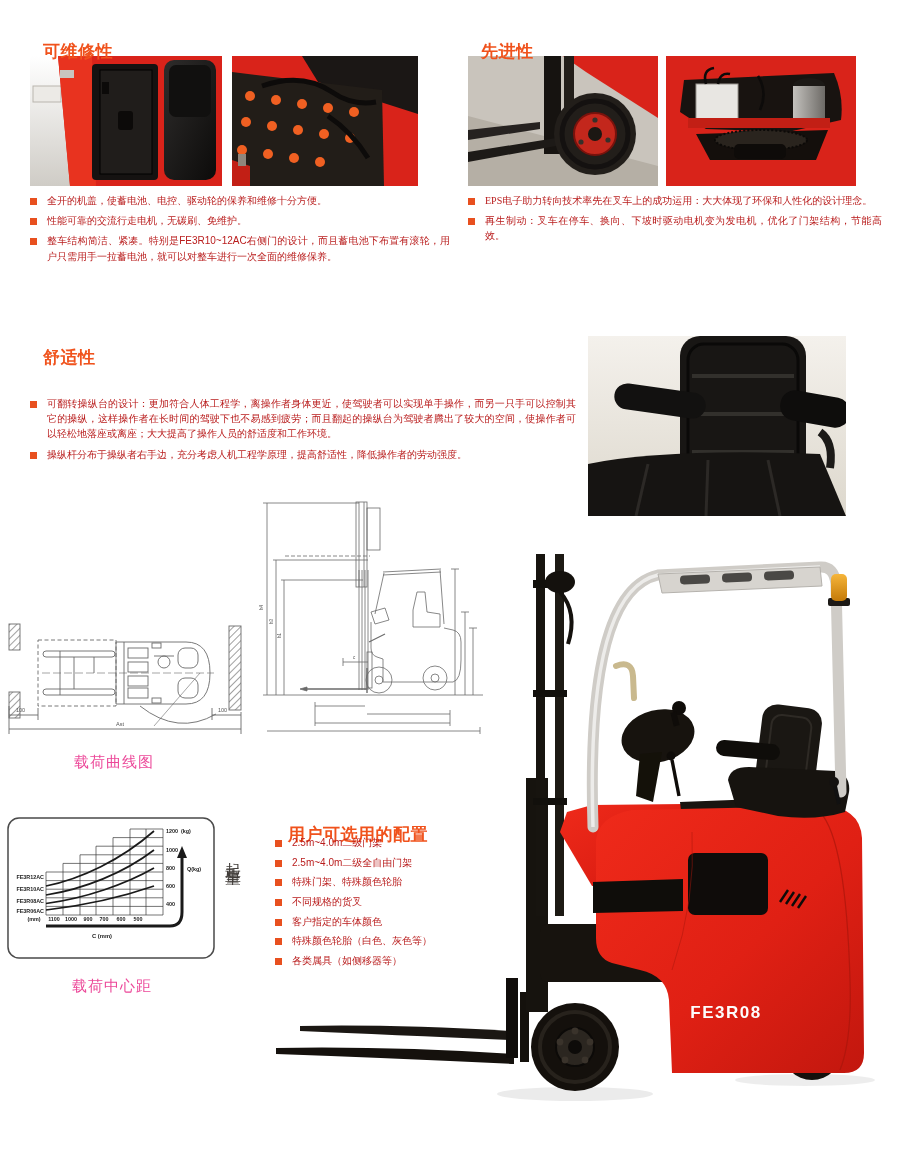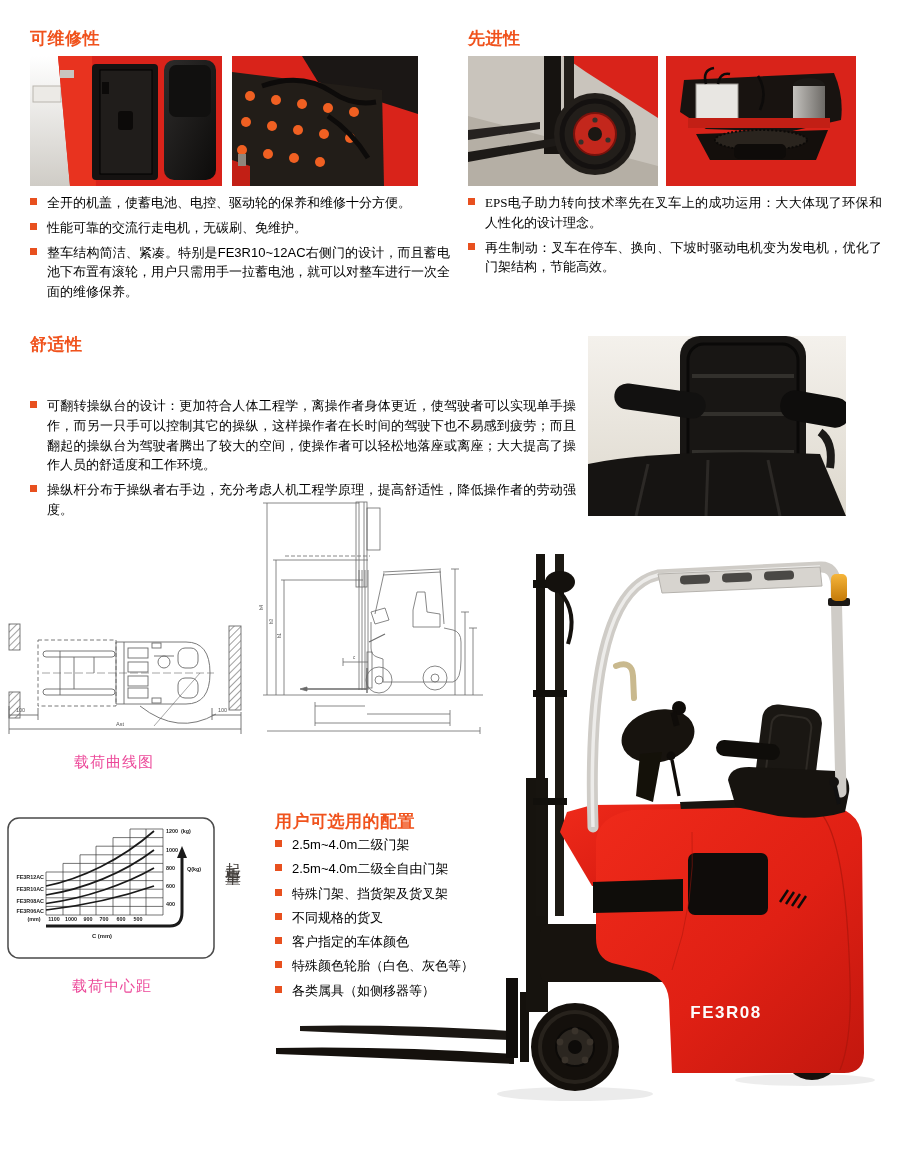--- a/index.html
+++ b/index.html
@@ -2,24 +2,24 @@
 <html><head>
 <meta charset="utf-8">
 <style>
   html,body{margin:0;padding:0;}
   body{
     width:900px;height:1169px;position:relative;background:#ffffff;
     font-family:"Liberation Sans","DejaVu Sans",sans-serif;color:#5a5550;
     overflow:hidden;
   }
   .abs{position:absolute;}
-  .sec-title{font-size:17px;font-weight:bold;color:#f0521c;margin:0;letter-spacing:.5px;z-index:2;}
+  .sec-title{font-size:17px;font-weight:bold;color:#f0521c;margin:13px;letter-spacing:.5px;z-index:2;}
   ul.blist{list-style:none;margin:0;padding:0;z-index:2;}
-  ul.blist li{position:relative;padding-left:17px;font-size:13px;line-height:1.52;
-    text-align:justify;margin-bottom:5px;color:#000000;}
+  ul.blist li{position:relative;padding-left:17px;font-size:10px;line-height:1.52;
+    text-align:justify;margin-bottom:5px;color:#b91c1c;}
   ul.blist li::before{content:"";position:absolute;left:0;top:5px;width:7px;height:7px;background:#e8501f;}
   ul.opts li{text-align:left;margin-bottom:4.5px;}
   .caption{font-size:15px;color:#ec4899;letter-spacing:1px;z-index:2;}
   .vlabel{writing-mode:vertical-rl;font-size:16px;letter-spacing:4px;color:#403c39;z-index:2;}
   svg{display:block;}
   .photo{z-index:1;}
   .lineart{z-index:1;}
   #forklift{z-index:0;pointer-events:none;}
   .z2{z-index:2;}
 </style>
@@ -450,18 +450,18 @@
 
 <div class="abs vlabel" style="left:222px;top:850px;">起重量</div>
 
 <div class="abs caption" style="left:72px;top:977px;">载荷中心距</div>
 
 <h2 class="abs sec-title z2" style="left:275px;top:810px;">用户可选用的配置</h2>
 
 <ul class="abs blist opts" style="left:275px;top:835px;width:210px;">
   <li><span>2.5m~4.0m二级门架</span></li>
   <li><span>2.5m~4.0m二级全自由门架</span></li>
-  <li><span>特殊门架、挡货架及货叉架</span></li>
+  <li><span>特殊门架、特殊颜色轮胎</span></li>
   <li><span>不同规格的货叉</span></li>
   <li><span>客户指定的车体颜色</span></li>
   <li><span>特殊颜色轮胎（白色、灰色等）</span></li>
   <li><span>各类属具（如侧移器等）</span></li>
 </ul>
 
 </body></html>

